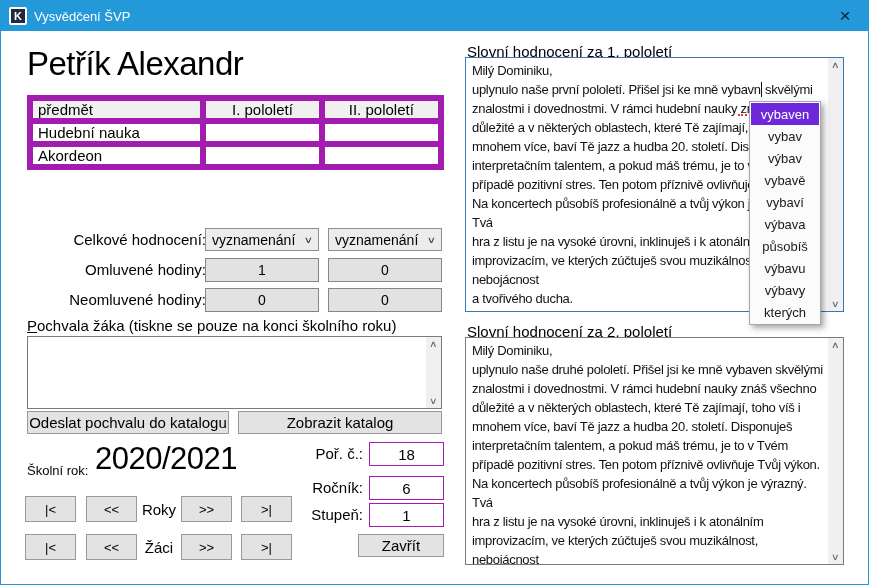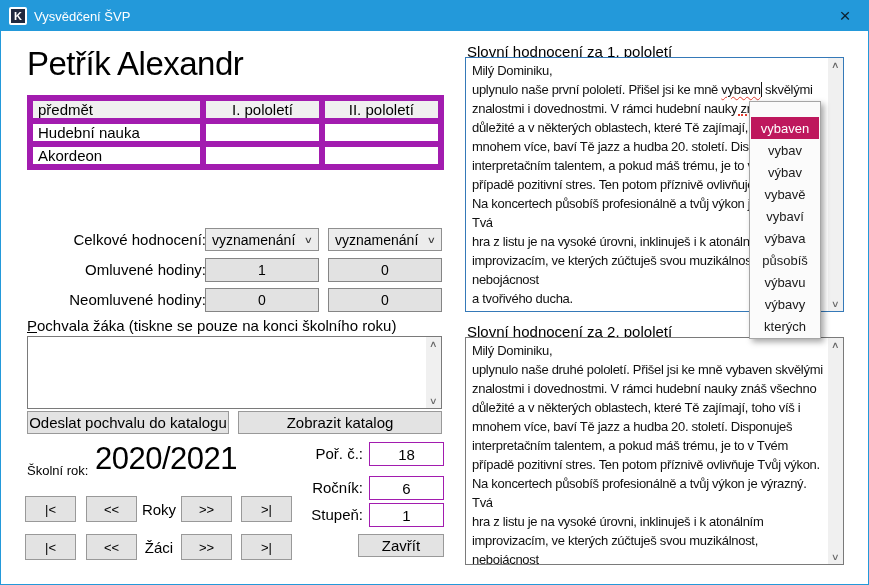--- a/index.html
+++ b/index.html
@@ -69,37 +69,37 @@
   .nav-label { width:44px; text-align:center; font-size:15px; }
   .detail-label { text-align:right; font-size:15px; line-height:24px; left:282px; width:80px; }
 
   .ta-label { font-size:15px; }
   .ta-text {
     position:absolute; left:0; top:0; right:15px; bottom:0; overflow:hidden;
     padding:3px 0 0 6px; font-size:13px; line-height:19px; letter-spacing:-0.3px;
     white-space:pre-line; color:#111;
   }
   .misspelled {
-    text-decoration:underline; text-decoration-style:wavy;
+    text-decoration-style:wavy;
     text-decoration-color:#e23b2e; text-decoration-thickness:1px;
     text-underline-offset:2px;
   }
   .caret { display:inline-block; width:1px; height:15px; background:#111; vertical-align:-3px; }
   .mini-squiggle { position:absolute; left:272px; top:54px; width:13px; height:4px; border-bottom:2px dotted #e23b2e; }
   .ta1 { left:464px; top:26px; width:379px; height:255px; border-color:#3579b8; }
   .ta2 { left:464px; top:306px; width:379px; height:228px; }
   .popup {
     left:748px; top:70px; width:72px; background:#fbfbfb; border:1px solid #a6a6a6;
     box-shadow:3px 3px 6px rgba(0,0,0,0.35); z-index:50; padding:1px;
   }
   .popup-item {
     height:22px; font-size:13px; display:flex; align-items:center;
     justify-content:center; color:#1a1a1a; cursor:default;
   }
-  .popup-item.selected { background:#be185d; color:#fff;margin-top:14px; }
+  .popup-item.selected { background:#6d28d9; color:#fff; }
 </style>
 </head>
 <body>
 
 <div class="window">
 
   <div class="titlebar">
     <div class="app-icon">K</div>
     <div class="title-text">Vysvědčení ŠVP</div>
     <div class="close-btn">×</div>

